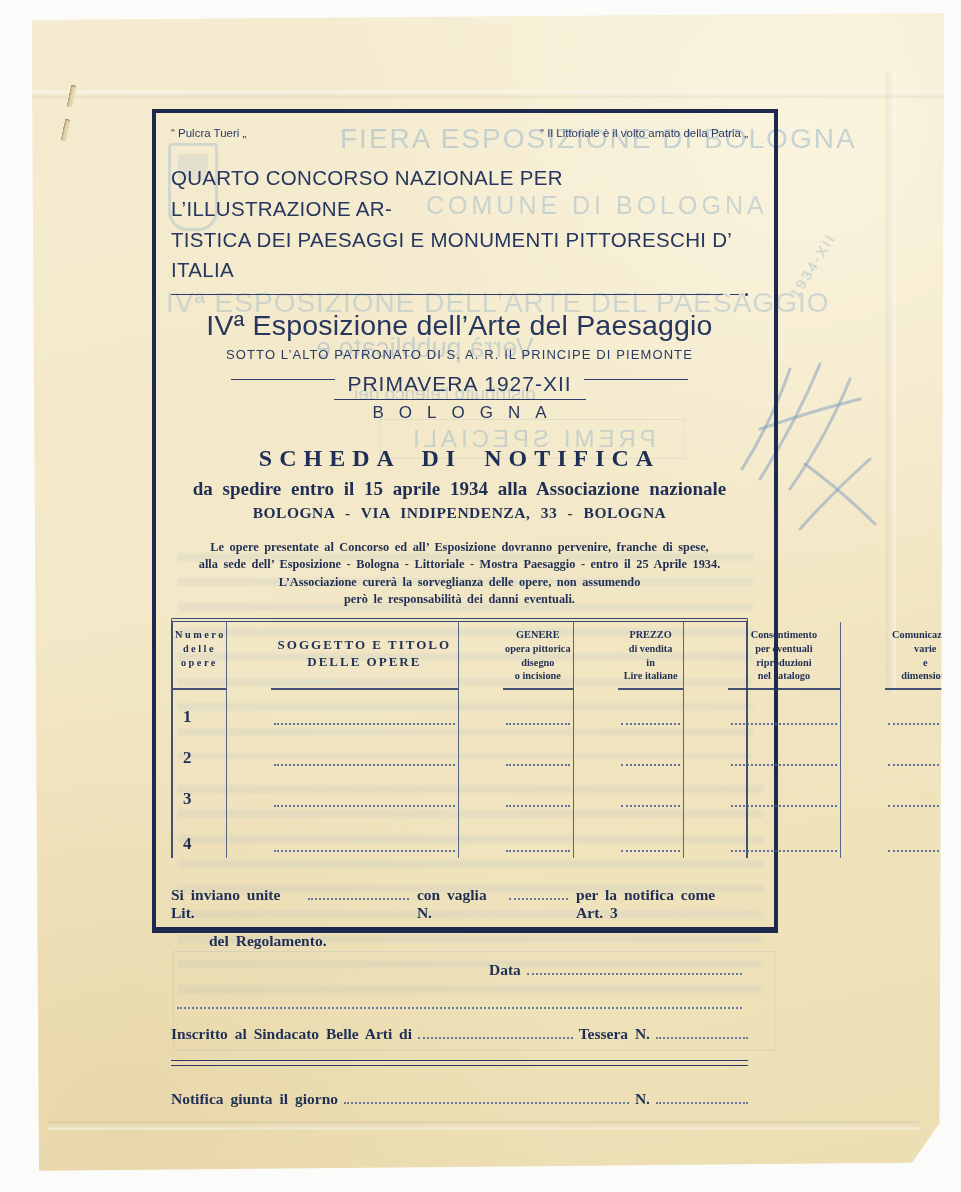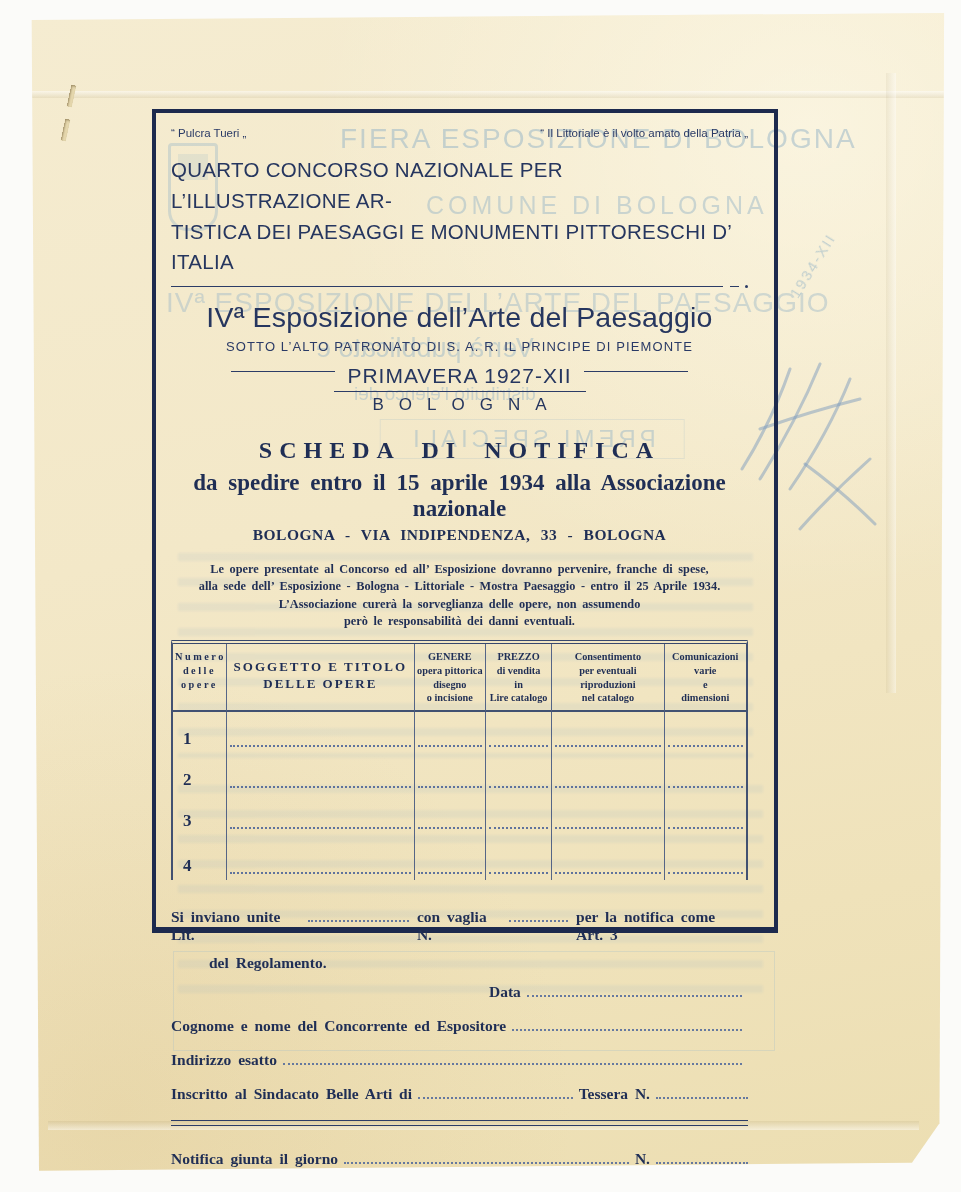--- a/index.html
+++ b/index.html
@@ -62,51 +62,51 @@
     position:absolute;left:124px;top:96px;width:626px;height:824px;
     box-sizing:border-box;
     border:4px solid #1d2a4e;border-bottom-width:6px;
     padding:10px 26px 0 15px;
     color:#23325a;
   }
   .serif{font-family:"Liberation Serif",serif;font-weight:bold;color:#1f2e55;}
 
   .quotes{display:flex;justify-content:space-between;
     font-family:"Liberation Sans",sans-serif;font-size:11.5px;color:#2a3a66;margin-top:4px;}
-  .contest-title{margin-top:16px;font-family:"Liberation Sans",sans-serif;
+  .contest-title{margin-top:24px;font-family:"Liberation Sans",sans-serif;
     font-size:20.5px;letter-spacing:.3px;color:#26365f;line-height:1.5;white-space:pre-line;}
   .title-rule{display:flex;align-items:center;margin-top:7px;color:#26365f;}
   .title-rule .ln{flex:1;border-top:1.5px solid #2c3c66;}
   .title-rule .dash{width:9px;border-top:1.5px solid #2c3c66;margin-left:7px;}
   .title-rule .dot{width:3px;height:3px;border-radius:50%;background:#2c3c66;margin-left:6px;}
 
   .expo-title{margin-top:13px;text-align:center;font-family:"Liberation Sans",sans-serif;
     font-size:28.5px;color:#26365f;letter-spacing:.2px;}
   .patronage{margin-top:5px;text-align:center;font-family:"Liberation Sans",sans-serif;
     font-size:13px;letter-spacing:1.1px;color:#2a3a66;}
   .season-row{display:flex;align-items:flex-start;margin:10px 60px 0;}
   .season-row .ln{flex:1;border-top:1.5px solid #2c3c66;margin-top:7px;}
   .season-text{padding:0 12px;font-family:"Liberation Sans",sans-serif;
     font-size:21px;letter-spacing:1px;color:#26365f;}
   .season-underline{width:252px;margin:3px auto 0;border-top:1.5px solid #2c3c66;}
   .city-title{margin-top:3px;text-align:center;font-family:"Liberation Sans",sans-serif;
     font-size:17px;letter-spacing:15px;text-indent:15px;color:#26365f;}
 
   .form-title{margin-top:22px;text-align:center;font-size:24px;
     letter-spacing:7px;word-spacing:9px;}
-  .mail-line{margin-top:6px;text-align:center;font-size:23px;word-spacing:5px;}
+  .mail-line{margin-top:6px;text-align:center;font-size:19px;word-spacing:5px;}
   .addr-line{margin-top:4px;text-align:center;font-size:15.5px;
     letter-spacing:.5px;word-spacing:6px;}
   .notice{margin-top:17px;text-align:center;font-size:12.3px;line-height:1.42;
     word-spacing:2.5px;white-space:pre-line;}
 
   
   .ftable{margin-top:9px;border:2px solid rgba(36,56,100,.85);
     border-top:4px double rgba(36,56,100,.9);border-bottom:none;}
-  .frow{display:grid;grid-template-columns:9.4% 32.8% 12.4% 11.6% 19.6% 14.2%;}
+  .frow{display:grid;grid-template-columns:9.4% 32.8% 12.4% 11.6% 19.6% 14.2%;gap:44px;}
   .hcell{border-right:1.6px solid rgba(48,70,120,.8);border-bottom:2px solid rgba(36,56,100,.85);
     text-align:center;font-size:10.3px;line-height:1.35;padding:6px 2px 5px;
     white-space:pre-line;color:#1f2e55;font-weight:bold;}
   .hcell.numero{letter-spacing:2.5px;}
   .hcell.soggetto{font-size:13px;letter-spacing:2px;padding-top:14px;}
   .hcell:last-child{border-right:none;}
   .bcell{border-right:1.6px solid rgba(48,70,120,.8);position:relative;height:41px;}
   .bcell:last-child{border-right:none;}
   .bcell .dots{position:absolute;left:3px;right:3px;bottom:6px;
     border-bottom:2px dotted rgba(70,95,150,.85);}
@@ -207,21 +207,21 @@
 opere</div>
         <div class="hcell serif soggetto">SOGGETTO E TITOLO
 DELLE OPERE</div>
         <div class="hcell serif">GENERE
 opera pittorica
 disegno
 o incisione</div>
         <div class="hcell serif">PREZZO
 di vendita
 in
-Lire catalogo</div>
+Lire italiane</div>
         <div class="hcell serif">Consentimento
 per eventuali
 riproduzioni
 nel catalogo</div>
         <div class="hcell serif">Comunicazioni
 varie
 e
 dimensioni</div>
       </div>
       <div class="frow">
@@ -308,28 +308,23 @@
     <div class="field-line serif send-cont">
       <span>del Regolamento.</span>
     </div>
 
     <div class="field-line serif data-line">
       <span>Data</span>
       <span class="dotted flex"></span>
     </div>
 
     <div class="field-line serif">
-      <span>Cognome e nome del Concorrente ed Espositore</span>
       <span class="dotted flex"></span>
     </div>
 
-    <div class="field-line serif">
-      <span>Indirizzo esatto</span>
-      <span class="dotted flex"></span>
-    </div>
 
     <div class="field-line serif">
       <span>Inscritto al Sindacato Belle Arti di</span>
       <span class="dotted flex"></span>
       <span>Tessera N.</span>
       <span class="dotted w90"></span>
     </div>
 
     <div class="double-rule"></div>
 

